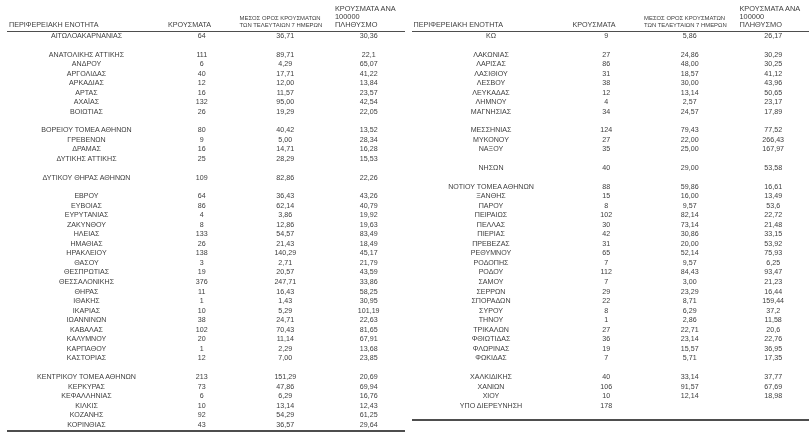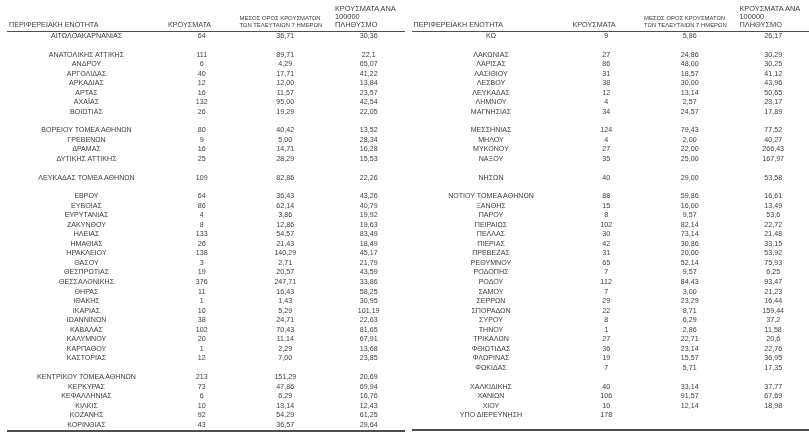--- a/index.html
+++ b/index.html
@@ -118,21 +118,21 @@
         <tr>
           <td>ΔΥΤΙΚΗΣ ΑΤΤΙΚΗΣ</td>
           <td>25</td>
           <td>28,29</td>
           <td>15,53</td>
         </tr>
         <tr class="gap">
           <td colspan="4"></td>
         </tr>
         <tr>
-          <td>ΛΕΥΚΑΔΑΣ ΤΟΜΕΑ ΑΘΗΝΩΝ</td>
+          <td>ΔΥΤΙΚΟΥ ΘΗΡΑΣ ΑΘΗΝΩΝ</td>
           <td>109</td>
           <td>82,86</td>
           <td>22,26</td>
         </tr>
         <tr class="gap">
           <td colspan="4"></td>
         </tr>
         <tr>
           <td>ΕΒΡΟΥ</td>
           <td>64</td>
@@ -353,26 +353,20 @@
         <tr class="gap">
           <td colspan="4"></td>
         </tr>
         <tr>
           <td>ΜΕΣΣΗΝΙΑΣ</td>
           <td>124</td>
           <td>79,43</td>
           <td>77,52</td>
         </tr>
         <tr>
-          <td>ΜΗΛΟΥ</td>
-          <td>4</td>
-          <td>2,00</td>
-          <td>40,27</td>
-        </tr>
-        <tr>
           <td>ΜΥΚΟΝΟΥ</td>
           <td>27</td>
           <td>22,00</td>
           <td>266,43</td>
         </tr>
         <tr>
           <td>ΝΑΞΟΥ</td>
           <td>35</td>
           <td>25,00</td>
           <td>167,97</td>

